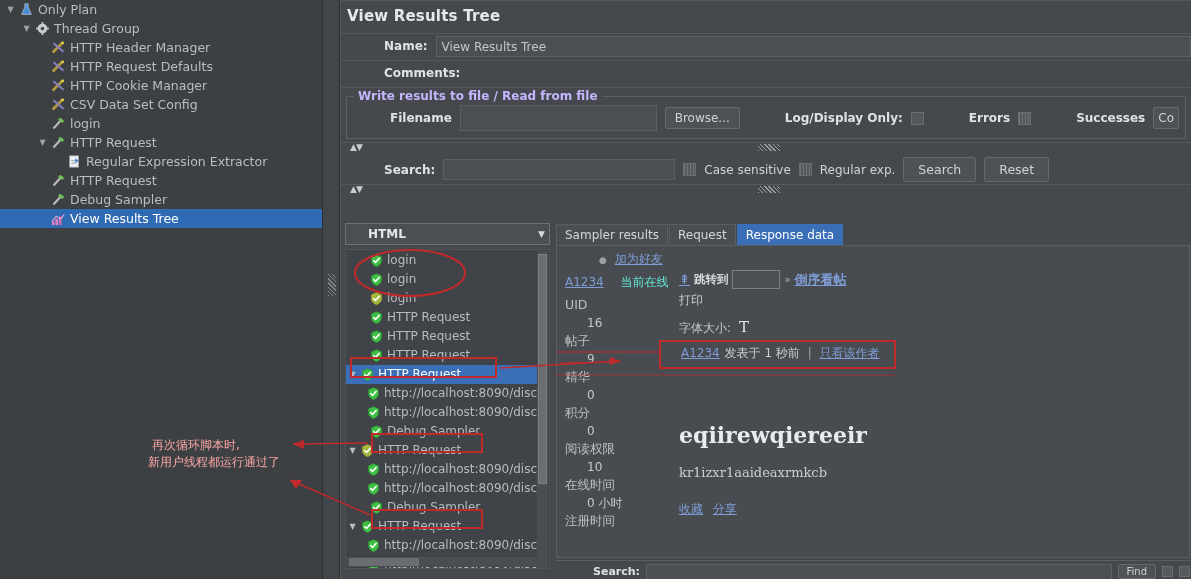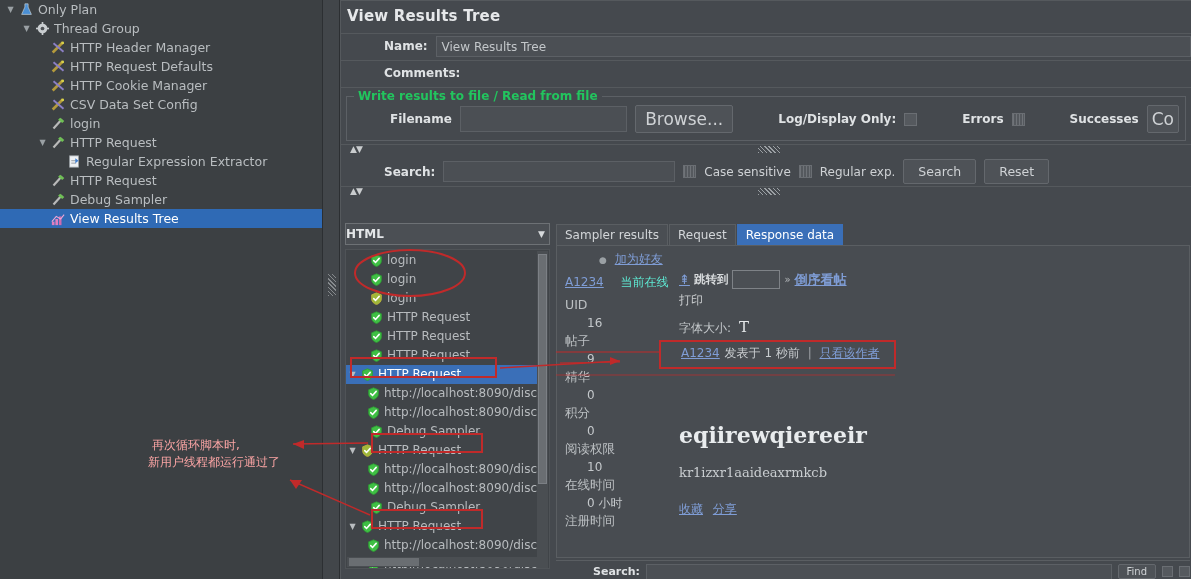--- a/index.html
+++ b/index.html
@@ -67,25 +67,25 @@
   }
   .sep { height: 1px; background: #55595d; margin: 2px 0 0 0; }
 
   
   .groupbox {
     position: relative; margin: 8px 5px 0 5px;
     border: 1px solid #5c6065; padding: 8px 6px 7px 6px;
   }
   .grouptitle {
     position: absolute; top: -8px; left: 7px; padding: 0 4px;
-    background: #45494e; color: #22c55e; font-weight: bold; font-size: 12px;
+    background: #45494e; color: #c4b5fd; font-weight: bold; font-size: 12px;
   }
   .btn {
     background: #4e5257; border: 1px solid #64686d; color: #cfd2d5;
-    font-size: 17px; padding: 3px 9px; border-radius: 2px;
+    font-size: 12px; padding: 3px 9px; border-radius: 2px;
     font-family: "DejaVu Sans","Liberation Sans",sans-serif;
   }
   .cbx {
     width: 13px; height: 13px; background: #55595e;
     border: 1px solid #6a6e73; display: inline-block; vertical-align: middle;
   }
   .cbx.striped {
     background: repeating-linear-gradient(90deg,#6f7378 0 1px,#55595e 1px 3px);
   }
 
@@ -109,21 +109,21 @@
   }
 
   
   #lower { position: absolute; left: 4px; top: 222px; width: 845px; height: 357px; }
 
   #restree {
     position: absolute; left: 0; top: 0; width: 205px; height: 357px;
   }
   #combo {
     height: 22px; background: #4b4f54; border: 1px solid #6d7175;
-    display: flex; align-items: center; padding-left: 0;
+    display: flex; align-items: center; padding-left: 22px;
     color: #e3e6e8; font-weight: bold; font-size: 12px;
   }
   #combo .arrow { margin-left: auto; margin-right: 4px; font-size: 9px; color: #d6d9db; }
   #treebody {
     position: absolute; left: 0; top: 26px; width: 205px; height: 320px;
     background: #404448; border: 1px solid #4f5357; overflow: hidden;
   }
   .rtn {
     height: 19px; line-height: 19px; display: flex; align-items: center;
     white-space: nowrap; color: #b7bbbe; font-size: 12px;

